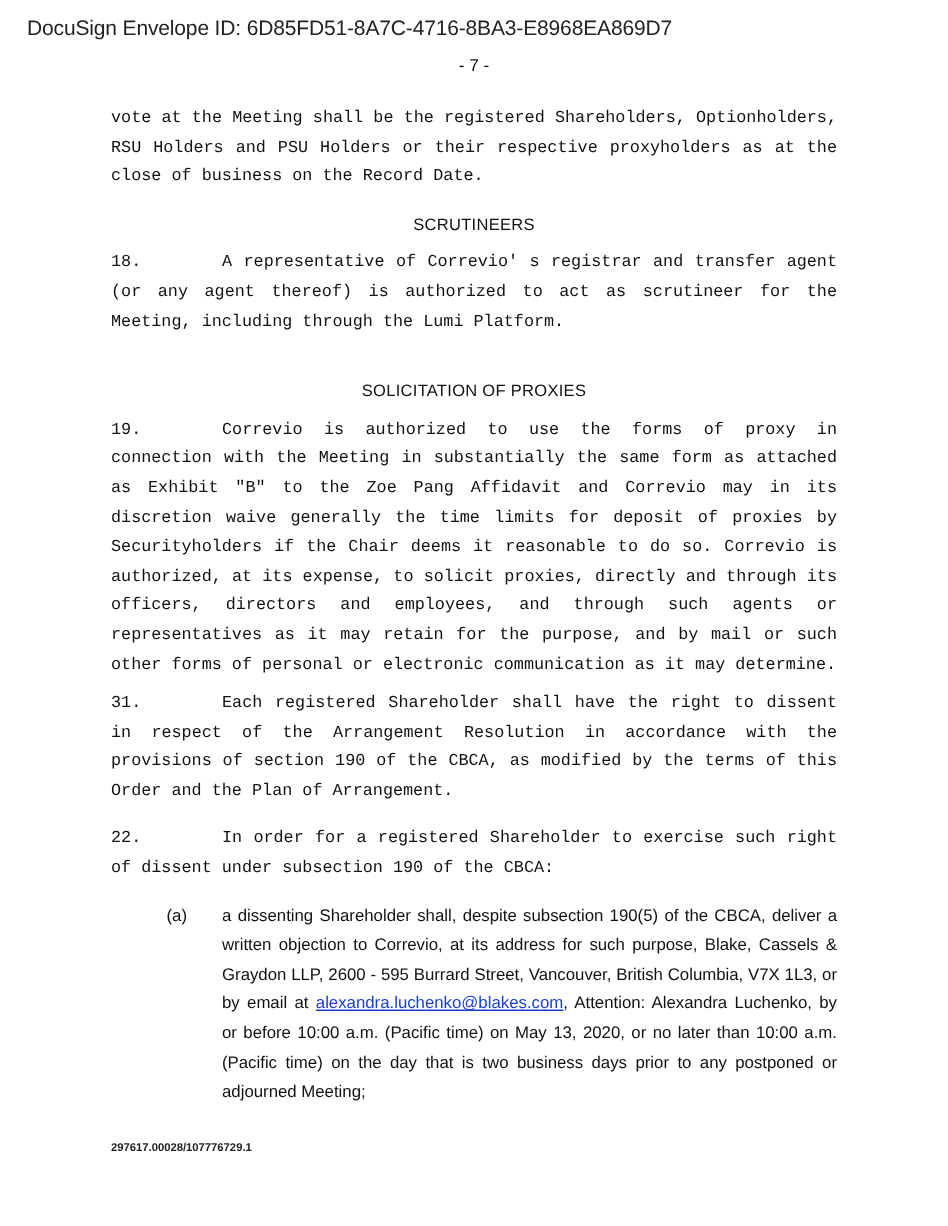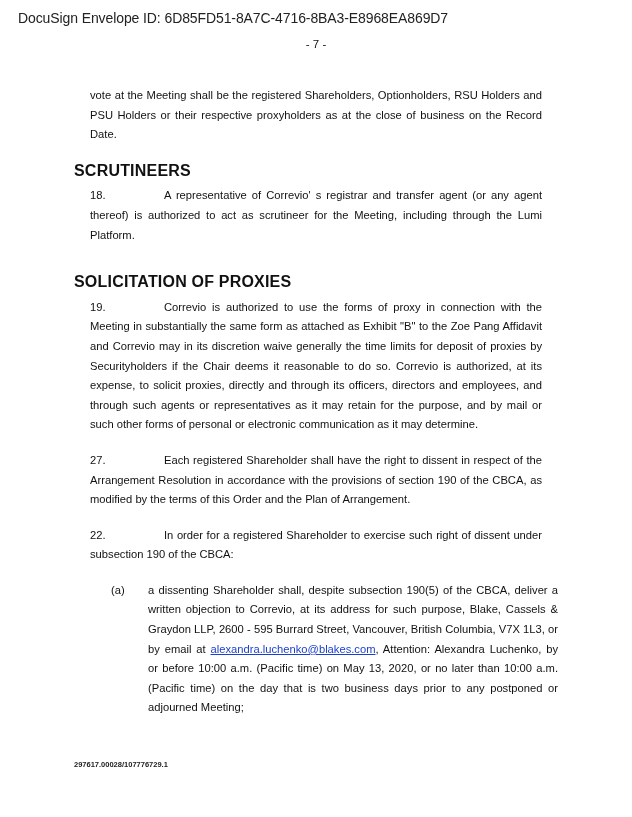--- a/index.html
+++ b/index.html
@@ -1,22 +1,22 @@
 <!DOCTYPE html>
 <html><head>
 <meta charset="utf-8">
 <style>
   html, body { margin: 0; padding: 0; background: #ffffff; }
   body { width: 632px; height: 817px; position: relative; overflow: hidden;
          font-family: "Liberation Sans", sans-serif; color: #111111; }
   .envelope { position: absolute; left: 18px; top: 10px; font-size: 14px; color: #222; letter-spacing: -0.1px; }
   .pagenum { position: absolute; left: 0; width: 632px; top: 38px; text-align: center; font-size: 11.5px; }
   .content { position: absolute; left: 74px; width: 484px; top: 70px; font-size: 11.2px; line-height: 19.6px; }
-  .p { text-align: justify; margin: 16px; }
-  .head { font-weight: bold; font-size: 16px; letter-spacing: 0.2px; margin: 0; }
+  .p { text-align: justify; margin: 0; font-family: Liberation Mono, monospace; }
+  .head { font-weight: normal; font-size: 11px; letter-spacing: 0.2px; margin: 0; text-align: center; }
   .num { display: inline-block; width: 74px; }
   .sub { position: relative; padding-left: 74px; text-align: justify; }
   .sub .label { position: absolute; left: 37px; top: 0; }
   a.email { color: #1a3fcf; text-decoration: underline; }
   .footer { position: absolute; left: 74px; top: 760px; font-size: 7.5px; color: #222; font-weight: bold; }
 </style>
 </head>
 <body>
 
 <div class="envelope">DocuSign Envelope ID: 6D85FD51-8A7C-4716-8BA3-E8968EA869D7</div>
@@ -29,21 +29,21 @@
   <p class="p" style="margin-top:6px;">
     <span class="num">18.</span><span>A representative of Correvio' s registrar and transfer agent (or any agent thereof) is authorized to act as scrutineer for the Meeting, including through the Lumi Platform.</span>
   </p>
 
   <p class="head" style="margin-top:27px;">SOLICITATION OF PROXIES</p>
   <p class="p" style="margin-top:6px;">
     <span class="num">19.</span><span>Correvio is authorized to use the forms of proxy in connection with the Meeting in substantially the same form as attached as Exhibit "B" to the Zoe Pang Affidavit and Correvio may in its discretion waive generally the time limits for deposit of proxies by Securityholders if the Chair deems it reasonable to do so. Correvio is authorized, at its expense, to solicit proxies, directly and through its officers, directors and employees, and through such agents or representatives as it may retain for the purpose, and by mail or such other forms of personal or electronic communication as it may determine.</span>
   </p>
 
   <p class="p" style="margin-top:6px;">
-    <span class="num">27.</span><span>Each registered Shareholder shall have the right to dissent in respect of the Arrangement Resolution in accordance with the provisions of section 190 of the CBCA, as modified by the terms of this Order and the Plan of Arrangement.</span>
+    <span class="num">31.</span><span>Each registered Shareholder shall have the right to dissent in respect of the Arrangement Resolution in accordance with the provisions of section 190 of the CBCA, as modified by the terms of this Order and the Plan of Arrangement.</span>
   </p>
   <p class="p" style="margin-top:12px;">
     <span class="num">22.</span><span>In order for a registered Shareholder to exercise such right of dissent under subsection 190 of the CBCA:</span>
   </p>
 
   <div class="sub" style="margin-top:12px;">
     <span class="label">(a)</span>
     <span>a dissenting Shareholder shall, despite subsection 190(5) of the CBCA, deliver a written objection to Correvio, at its address for such purpose, Blake, Cassels &amp; Graydon LLP, 2600 - 595 Burrard Street, Vancouver, British Columbia, V7X 1L3, or by email at </span><a class="email" href="alexandra.luchenko@blakes.com">alexandra.luchenko@blakes.com</a><span>, Attention: Alexandra Luchenko, by or before 10:00 a.m. (Pacific time) on May 13, 2020, or no later than 10:00 a.m. (Pacific time) on the day that is two business days prior to any postponed or adjourned Meeting;</span>
   </div>
 </div>

